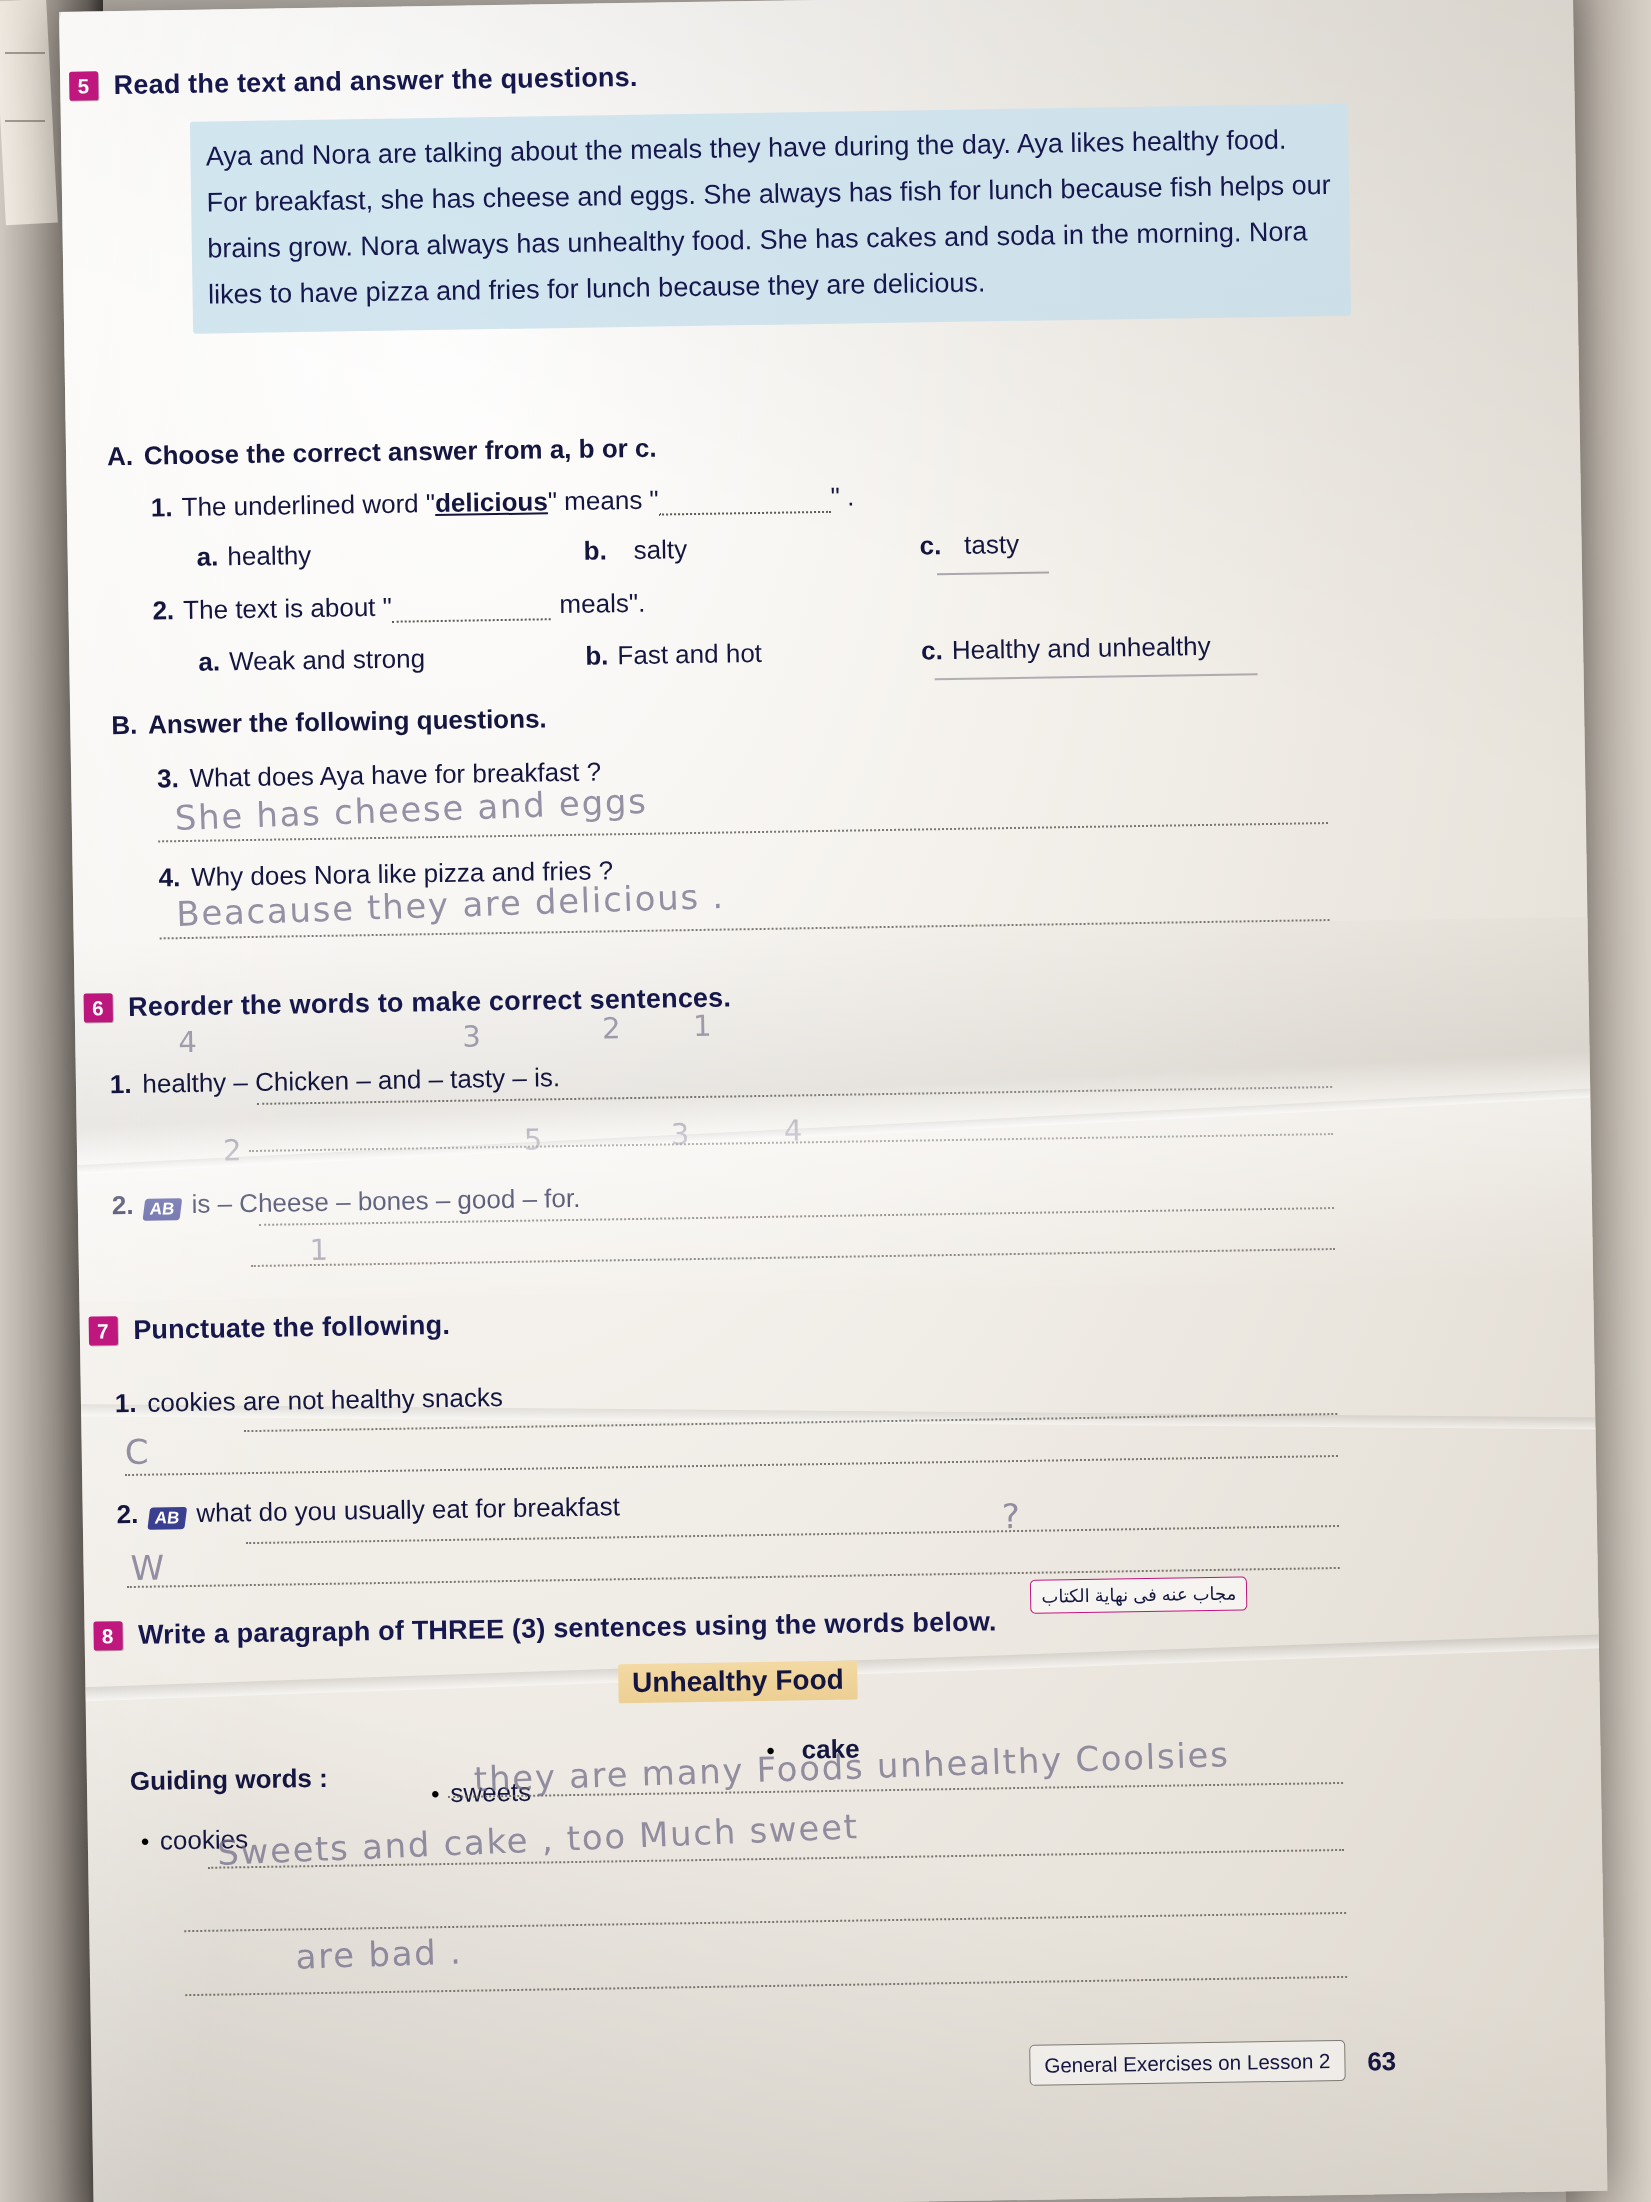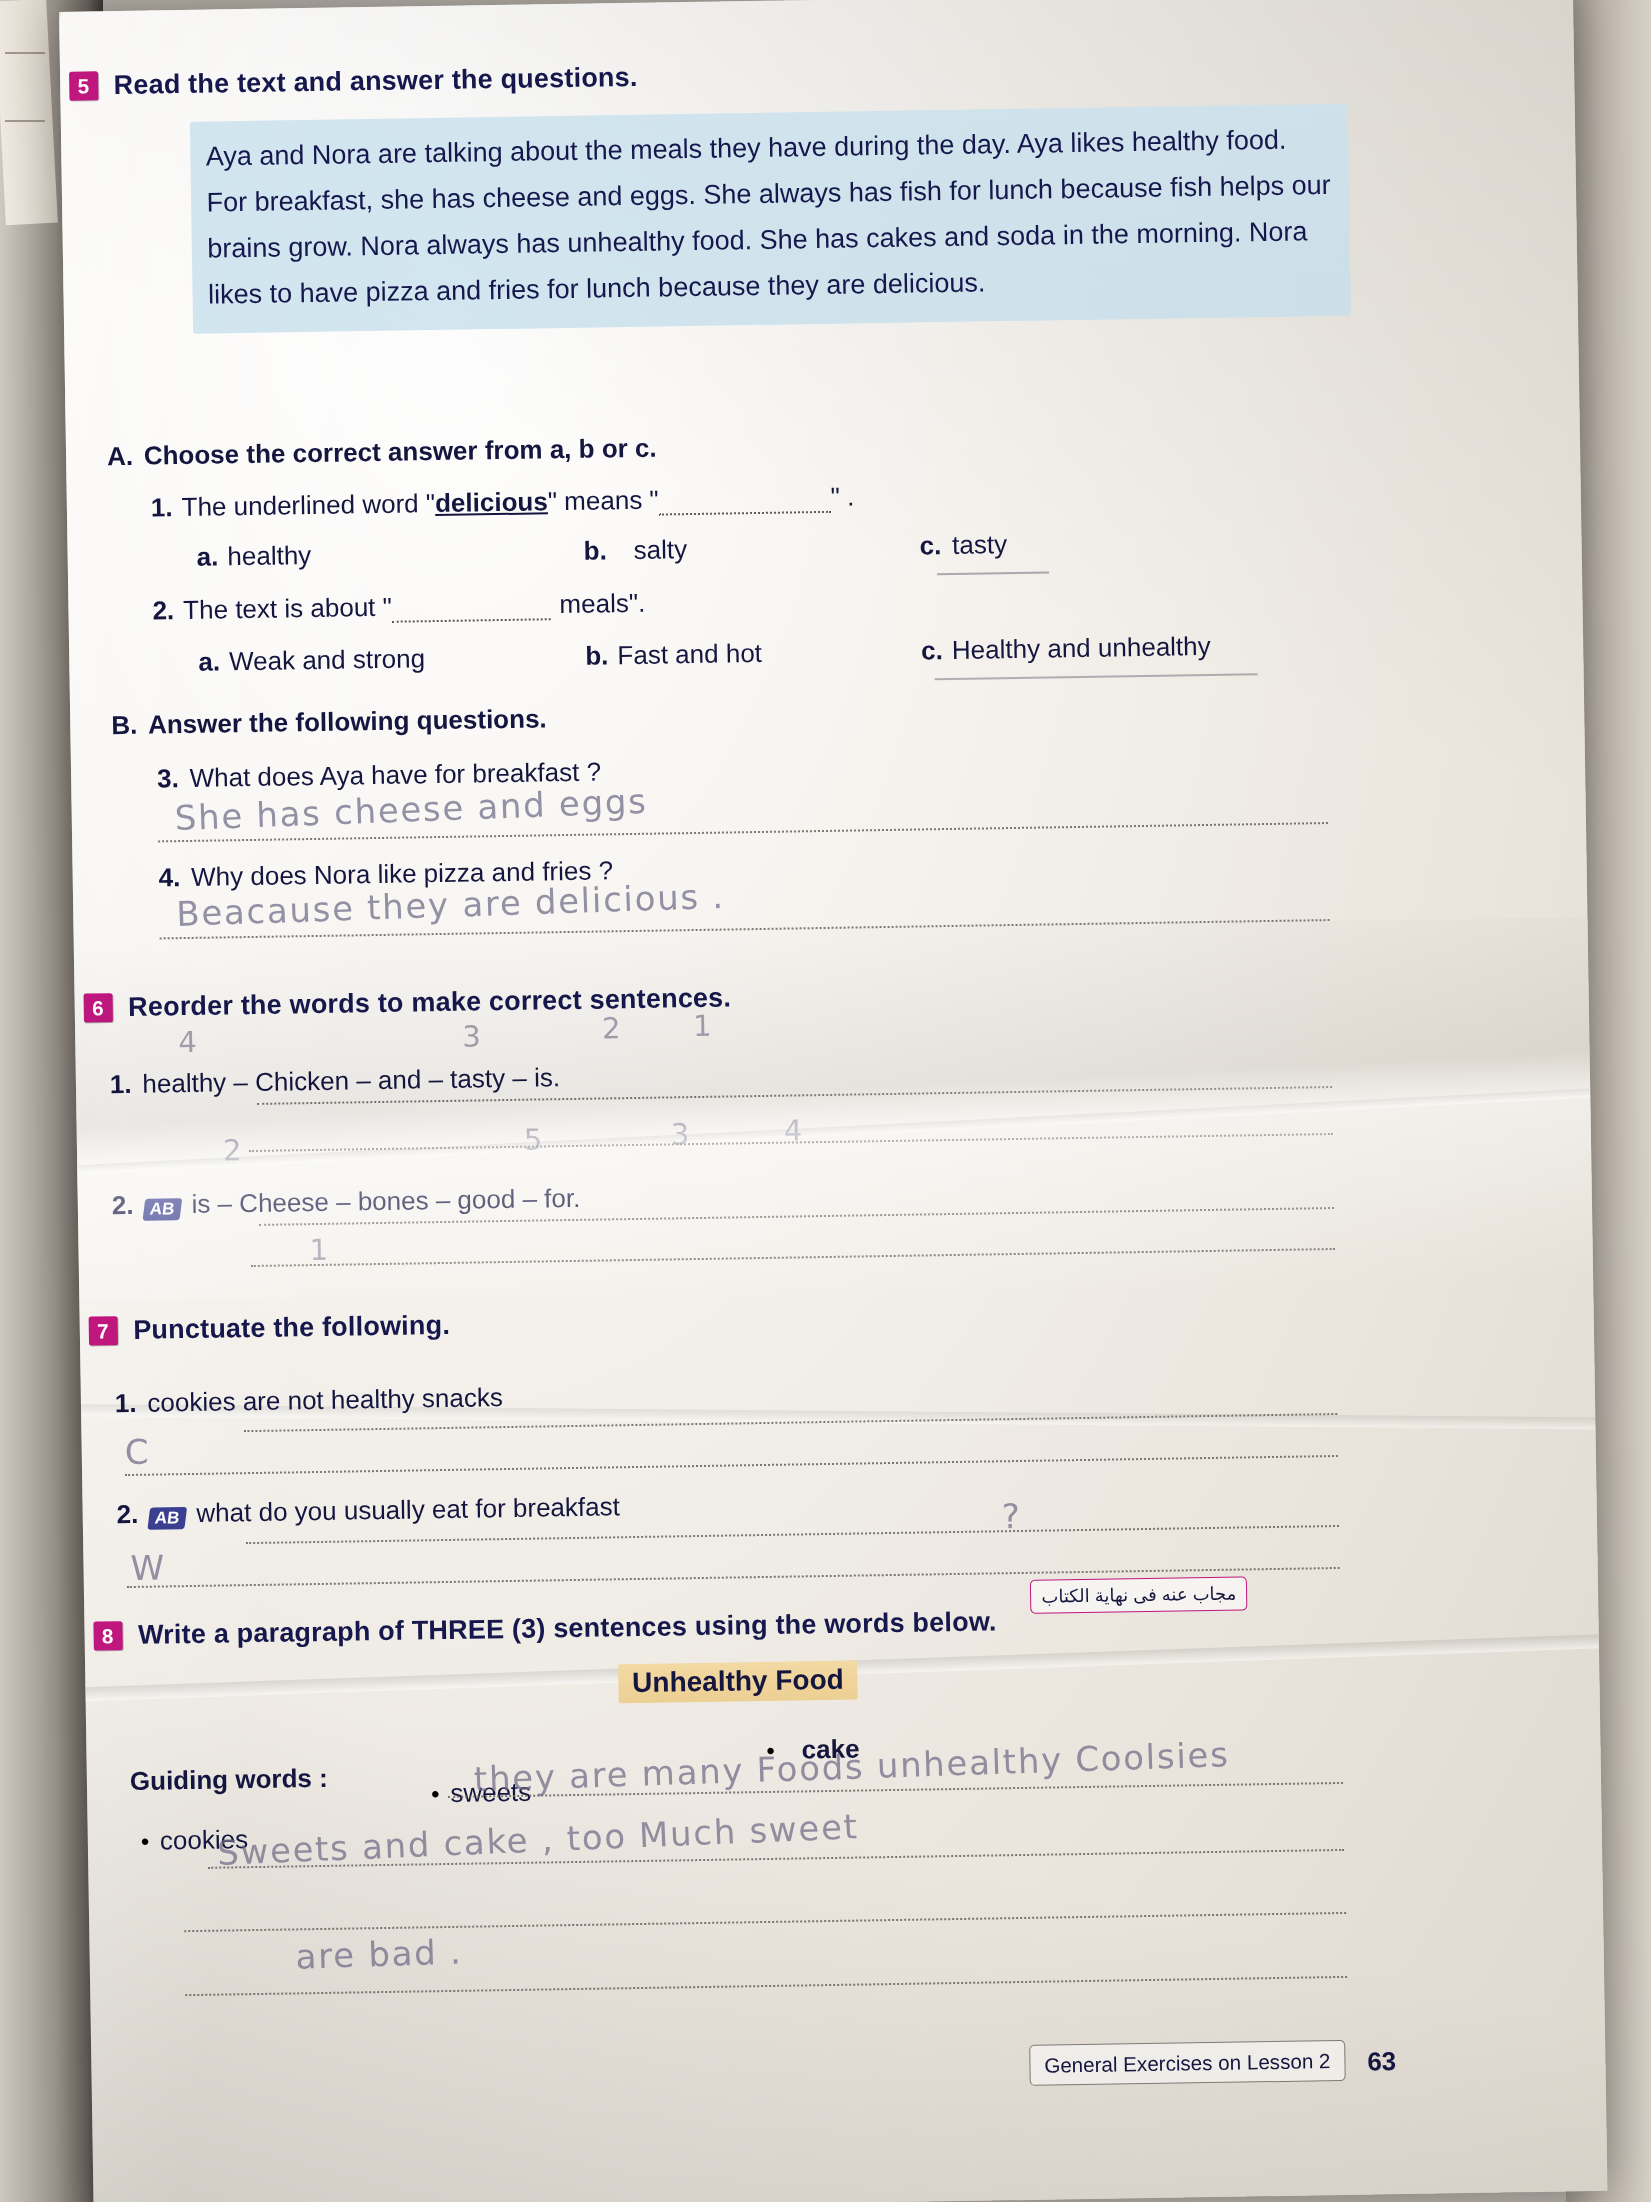--- a/index.html
+++ b/index.html
@@ -162,21 +162,21 @@
   <div class="blk" style="left:129px;top:532px;">
     <span class="q b">a.</span>
     <span class="q" style="margin-left:5.2px;">healthy</span>
   </div>
   <div class="blk" style="left:516px;top:532px;">
     <span class="q b">b.</span>
     <span class="q" style="margin-left:23px;">salty</span>
   </div>
   <div class="blk" style="left:852px;top:532px;">
     <span class="q b">c.</span>
-    <span class="q" style="margin-left:7px;">tasty</span>
+    <span class="q" style="margin-left:19px;">tasty</span>
   </div>
   <div class="line" style="left:869px;top:575px;width:112px;border-bottom:2.6px solid #6d6a7a;opacity:.55;"></div>
 
   <div class="blk" style="left:84px;top:585px;width:1118px;">
     <span class="q b">2.</span>
     <span class="q" style="margin-left:5.2px;">The text is about "</span><span class="dots" style="width:159px;"></span><span class="q" style="margin-left:8.6px;">meals".</span>
   </div>
   <div class="blk" style="left:129px;top:637px;">
     <span class="q b">a.</span>
     <span class="q" style="margin-left:5.2px;">Weak and strong</span>

